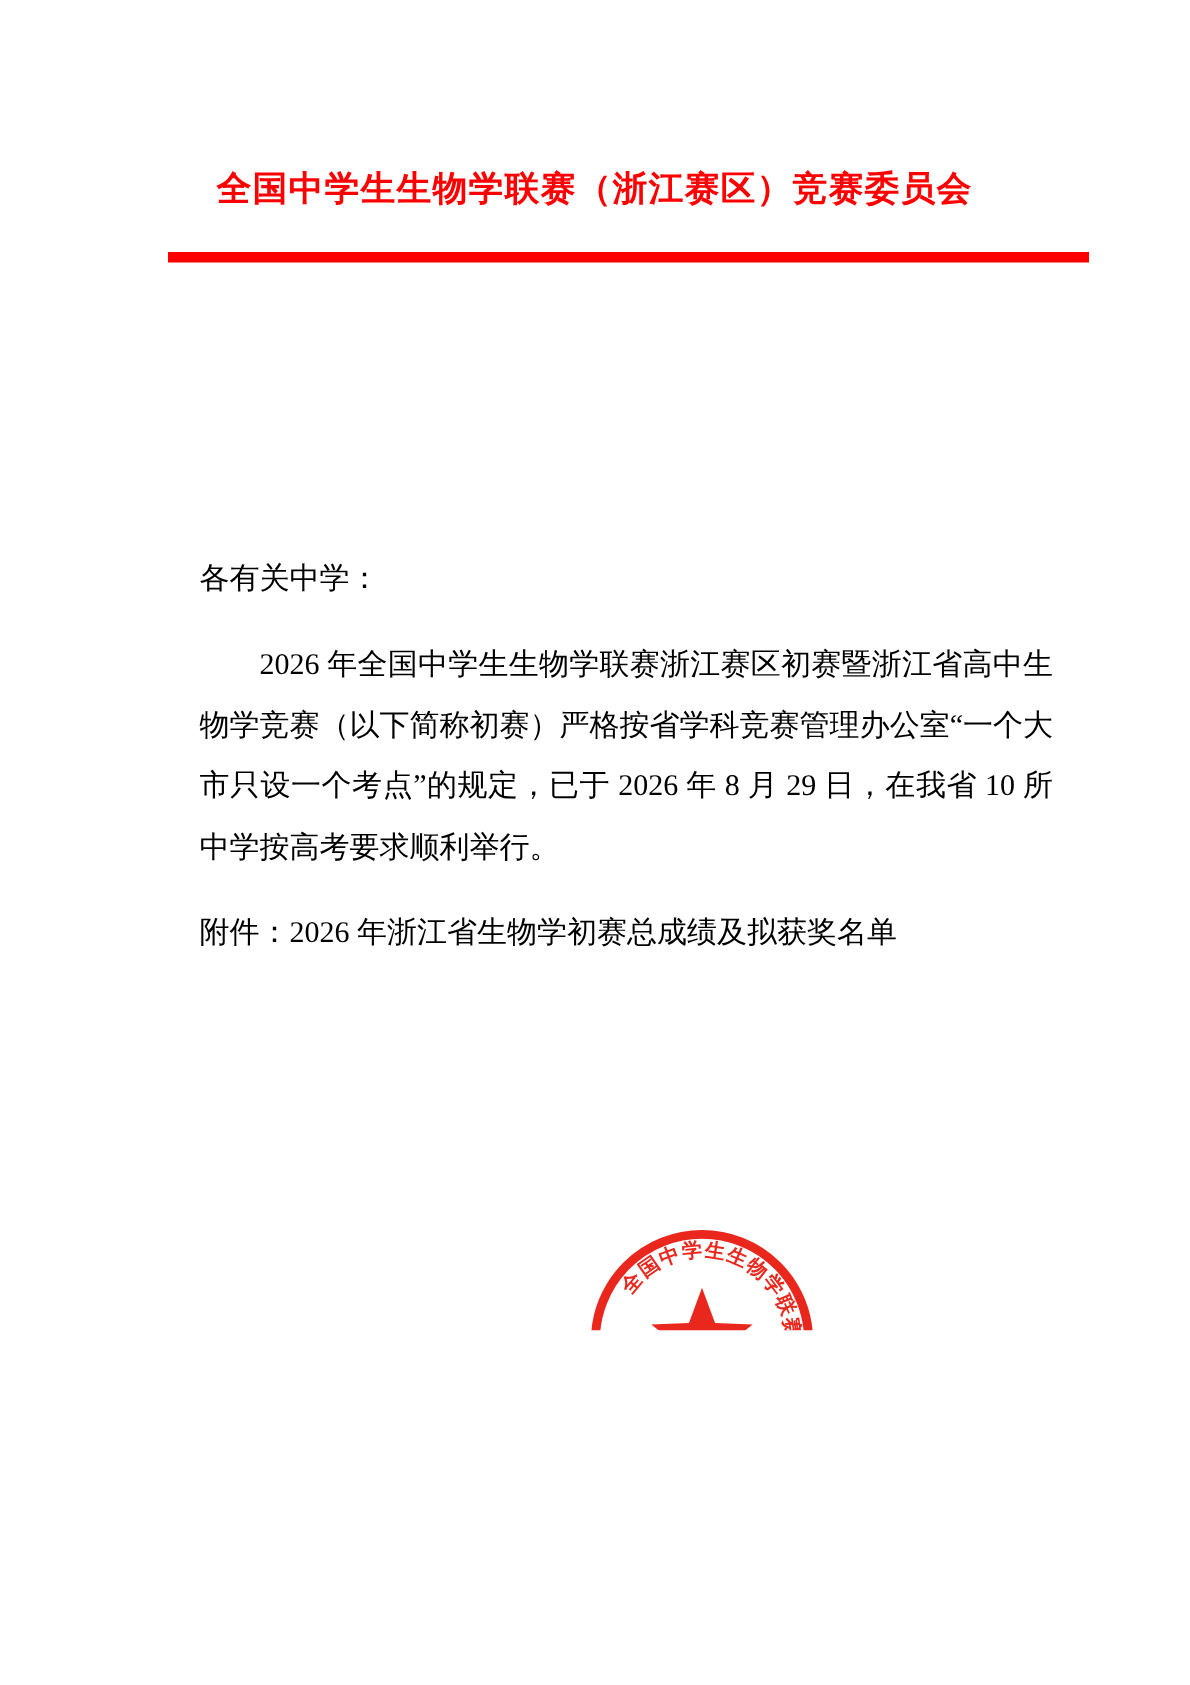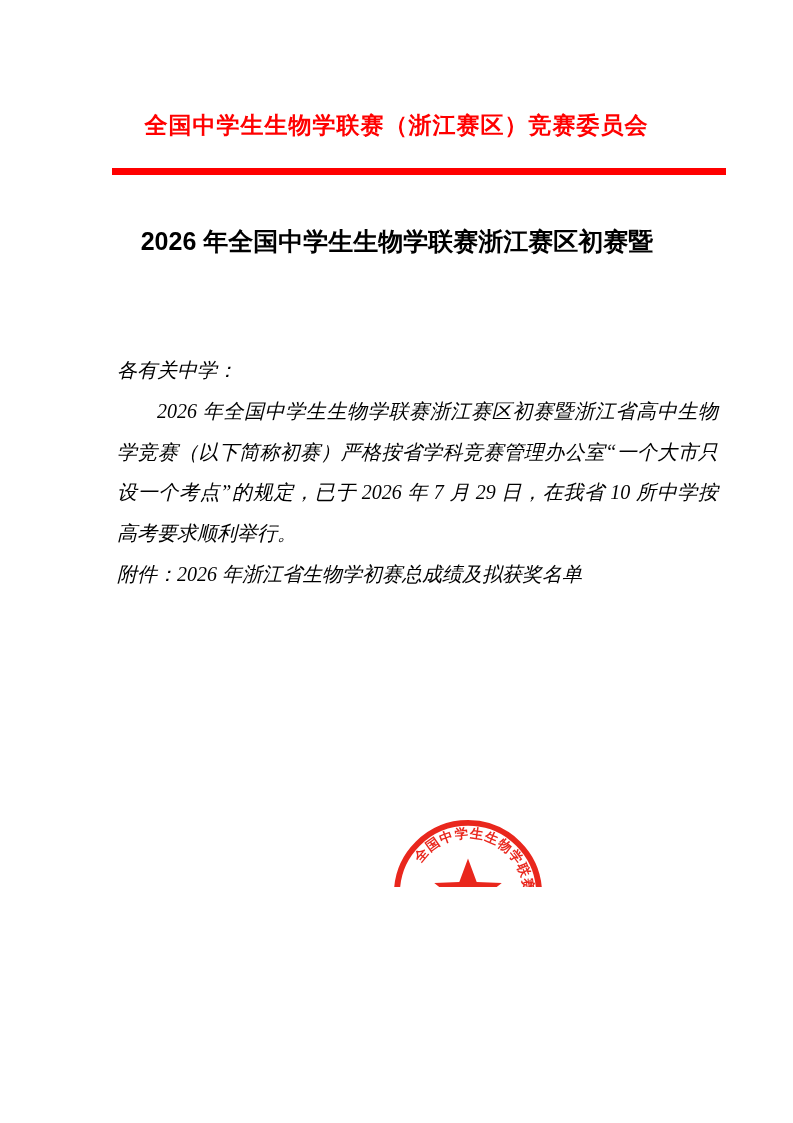--- a/index.html
+++ b/index.html
@@ -27,21 +27,21 @@
     position:absolute;top:216px;left:92px;width:610px;
     text-align:center;
     font-family:"Liberation Sans","DejaVu Sans",sans-serif;
     font-weight:bold;font-size:25px;line-height:50px;
   }
   .body-block{
     position:absolute;top:350px;left:117px;width:601px;
     font-size:20px;line-height:40.8px;
     text-align:justify;
   }
-  .body-block p{margin:0;padding:0;font-style:italic;}
+  .body-block p{margin:16px;padding:0;}
   .indent{text-indent:2em;}
   .bold-seg{font-weight:bold;}
   .seal{
     position:absolute;left:389px;top:815px;width:158px;height:158px;
     z-index:1;opacity:0.93;
   }
   .sig-org{
     position:absolute;top:893px;left:463px;transform:translateX(-50%);
     font-family:"Liberation Sans","DejaVu Sans",sans-serif;
     font-weight:bold;font-size:19px;white-space:nowrap;z-index:2;
@@ -62,26 +62,25 @@
 </head>
 <body>
 
 <div class="page">
 
   <div class="org-title">全国中学生生物学联赛（浙江赛区）竞赛委员会</div>
 
   <div class="red-rule"></div>
 
   <div class="doc-title">
-    <div>2026 年全国中学生生物学联赛浙江赛区初赛暨</div>
   </div>
 
   <div class="body-block">
     <p>各有关中学：</p>
-    <p class="indent">2026 年全国中学生生物学联赛浙江赛区初赛暨浙江省高中生物学竞赛（以下简称初赛）严格按省学科竞赛管理办公室“一个大市只设一个考点”的规定，已于 2026 年 7 月 29 日，在我省 10 所中学按高考要求顺利举行。</p>
+    <p class="indent">2026 年全国中学生生物学联赛浙江赛区初赛暨浙江省高中生物学竞赛（以下简称初赛）严格按省学科竞赛管理办公室“一个大市只设一个考点”的规定，已于 2026 年 8 月 29 日，在我省 10 所中学按高考要求顺利举行。</p>
     <p>附件：2026 年浙江省生物学初赛总成绩及拟获奖名单</p>
   </div>
 
   <svg class="seal" viewBox="0 0 160 160">
     <circle cx="80" cy="80" r="72" fill="none" stroke="#e8170c" stroke-width="6"></circle>
     <polygon fill="#e8170c" points="80,44 88.8,67.9 114.2,68.9 94.3,84.6 101.2,109.1 80,95 58.8,109.1 65.7,84.6 45.8,68.9 71.2,67.9"></polygon>
     <defs>
       <path id="sealArc" d="M 23 80 a 57 57 0 1 1 114 0 a 57 57 0 1 1 -114 0"></path>
     </defs>
     <g transform="rotate(33 80 80)">

